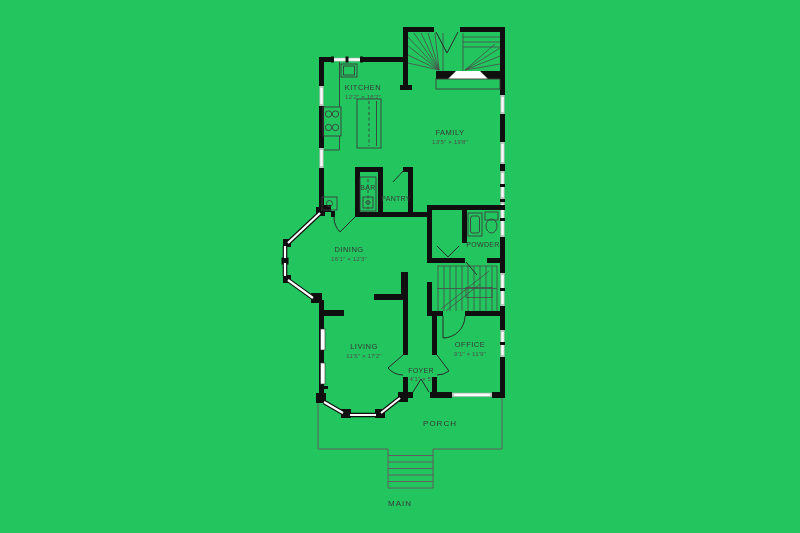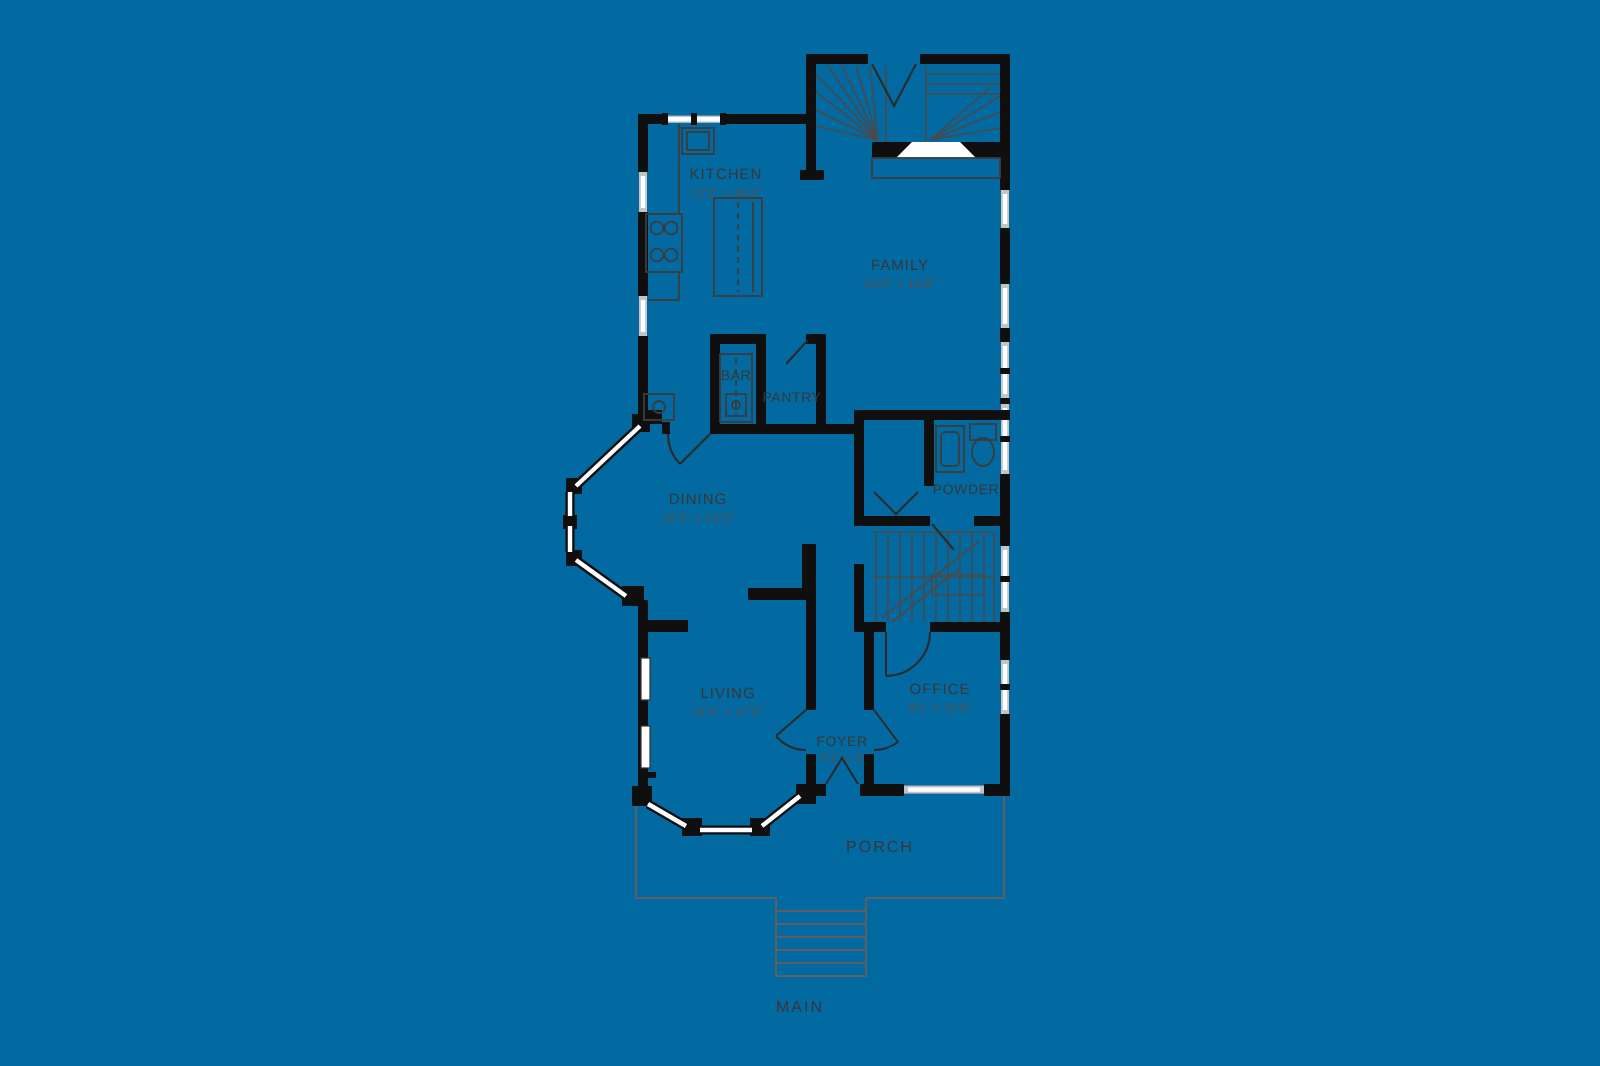--- a/index.html
+++ b/index.html
@@ -1,16 +1,16 @@
 <!DOCTYPE html>
 <html><head>
 <meta charset="utf-8">
 <style>
   html,body{margin:0;padding:0;background:#ffffff;}
-  .stage{position:relative;width:800px;height:533px;background:#0369a1;overflow:hidden;
+  .stage{position:relative;width:800px;height:533px;background:#22c55e;overflow:hidden;
          font-family:"Liberation Sans", sans-serif;}
   svg{position:absolute;left:0;top:0;}
   .thin{stroke:#3c3c3c;stroke-width:0.9;fill:none;}
   .door{stroke:#2a2a2a;stroke-width:1;fill:none;}
   .stair{stroke:#4a4a4a;stroke-width:0.8;fill:none;}
   .porchline{stroke:#5f5f5f;stroke-width:1;fill:none;}
   .winmid{stroke:#ffffff;stroke-width:2.2;fill:none;}
   .baywin{stroke:#0f0f0f;stroke-width:4.6;fill:none;}
   .baywhite{stroke:#ffffff;stroke-width:2.2;fill:none;}
   .dash{stroke:#3c3c3c;stroke-width:0.9;fill:none;stroke-dasharray:3 2.5;}

